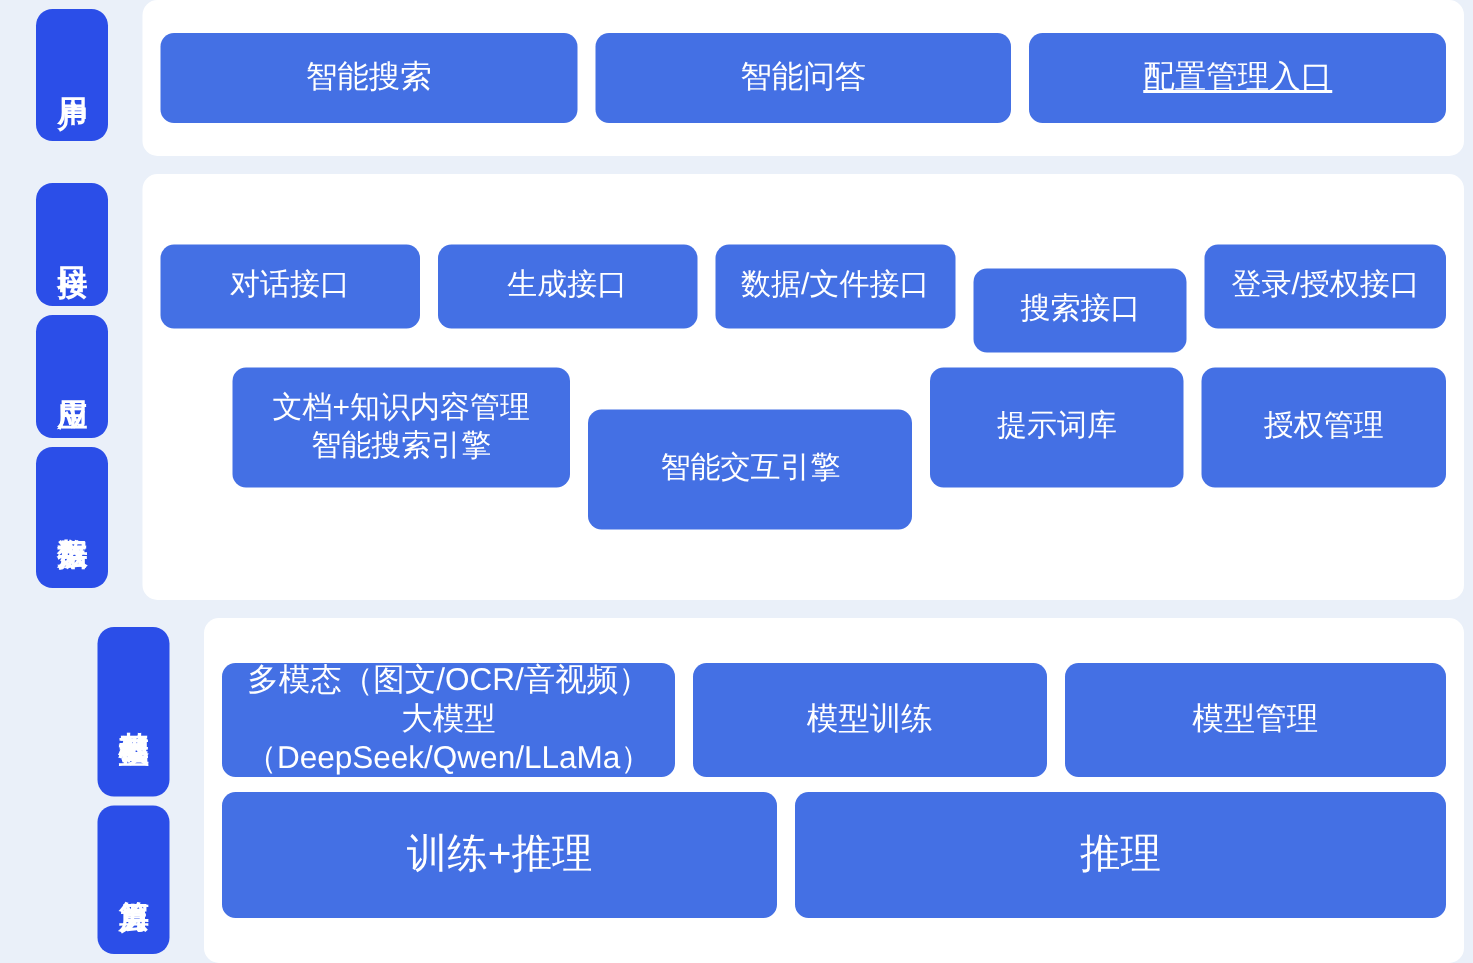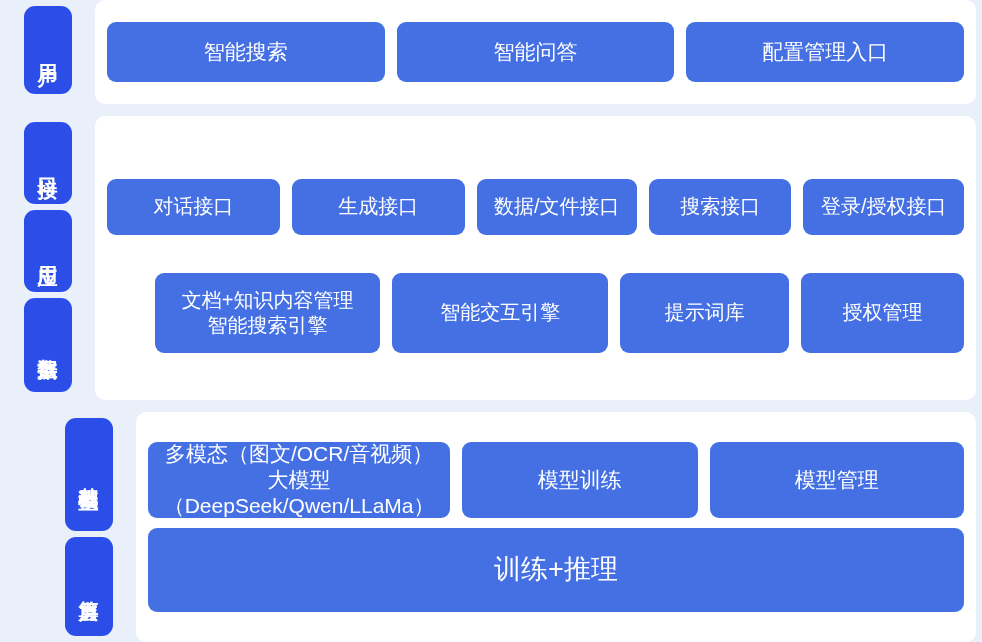--- a/index.html
+++ b/index.html
@@ -80,21 +80,21 @@
     display: flex;
     flex-direction: column;
     justify-content: center;
     padding: 10px 12px;
     gap: 10px;
   }
 
   .row {
     display: flex;
     gap: 12px;
-    align-items: flex-end;
+    align-items: flex-start;
   }
 
   .box {
     background: #4470e4;
     color: #ffffff;
     border-radius: 9px;
     display: flex;
     align-items: center;
     justify-content: center;
     text-align: center;
@@ -102,21 +102,21 @@
     line-height: 1.25;
     box-sizing: border-box;
     padding: 6px 8px;
     white-space: pre-line;
   }
 
   
   .row-users .box { height: 60px; }
   .u1 { flex: 1 1 0; }
   .u2 { flex: 1 1 0; }
-  .u3 { flex: 1 1 0; }
+  .u3 { flex: 1 1 0; text-decoration: underline; }
 
   
   .row-iface .box { height: 56px; font-size: 20px; }
   .i1 { flex: 1.03 1 0; }
   .i2 { flex: 1.03 1 0; }
   .i3 { flex: 0.95 1 0; }
   .i4 { flex: 0.83 1 0; margin-top: 16px; }
   .i5 { flex: 0.95 1 0; }
 
   
@@ -198,18 +198,19 @@
 
       <div class="row row-model">
         <div class="box m1">多模态（图文/OCR/音视频）
 大模型（DeepSeek/Qwen/LLaMa）</div>
         <div class="box m2">模型训练</div>
         <div class="box m3">模型管理</div>
       </div>
 
       <div class="row row-compute">
         <div class="box c1">训练+推理</div>
+        <div class="box c2">推理</div>
       </div>
 
     </div>
   </div>
 
 </div>
 
 </body></html>

